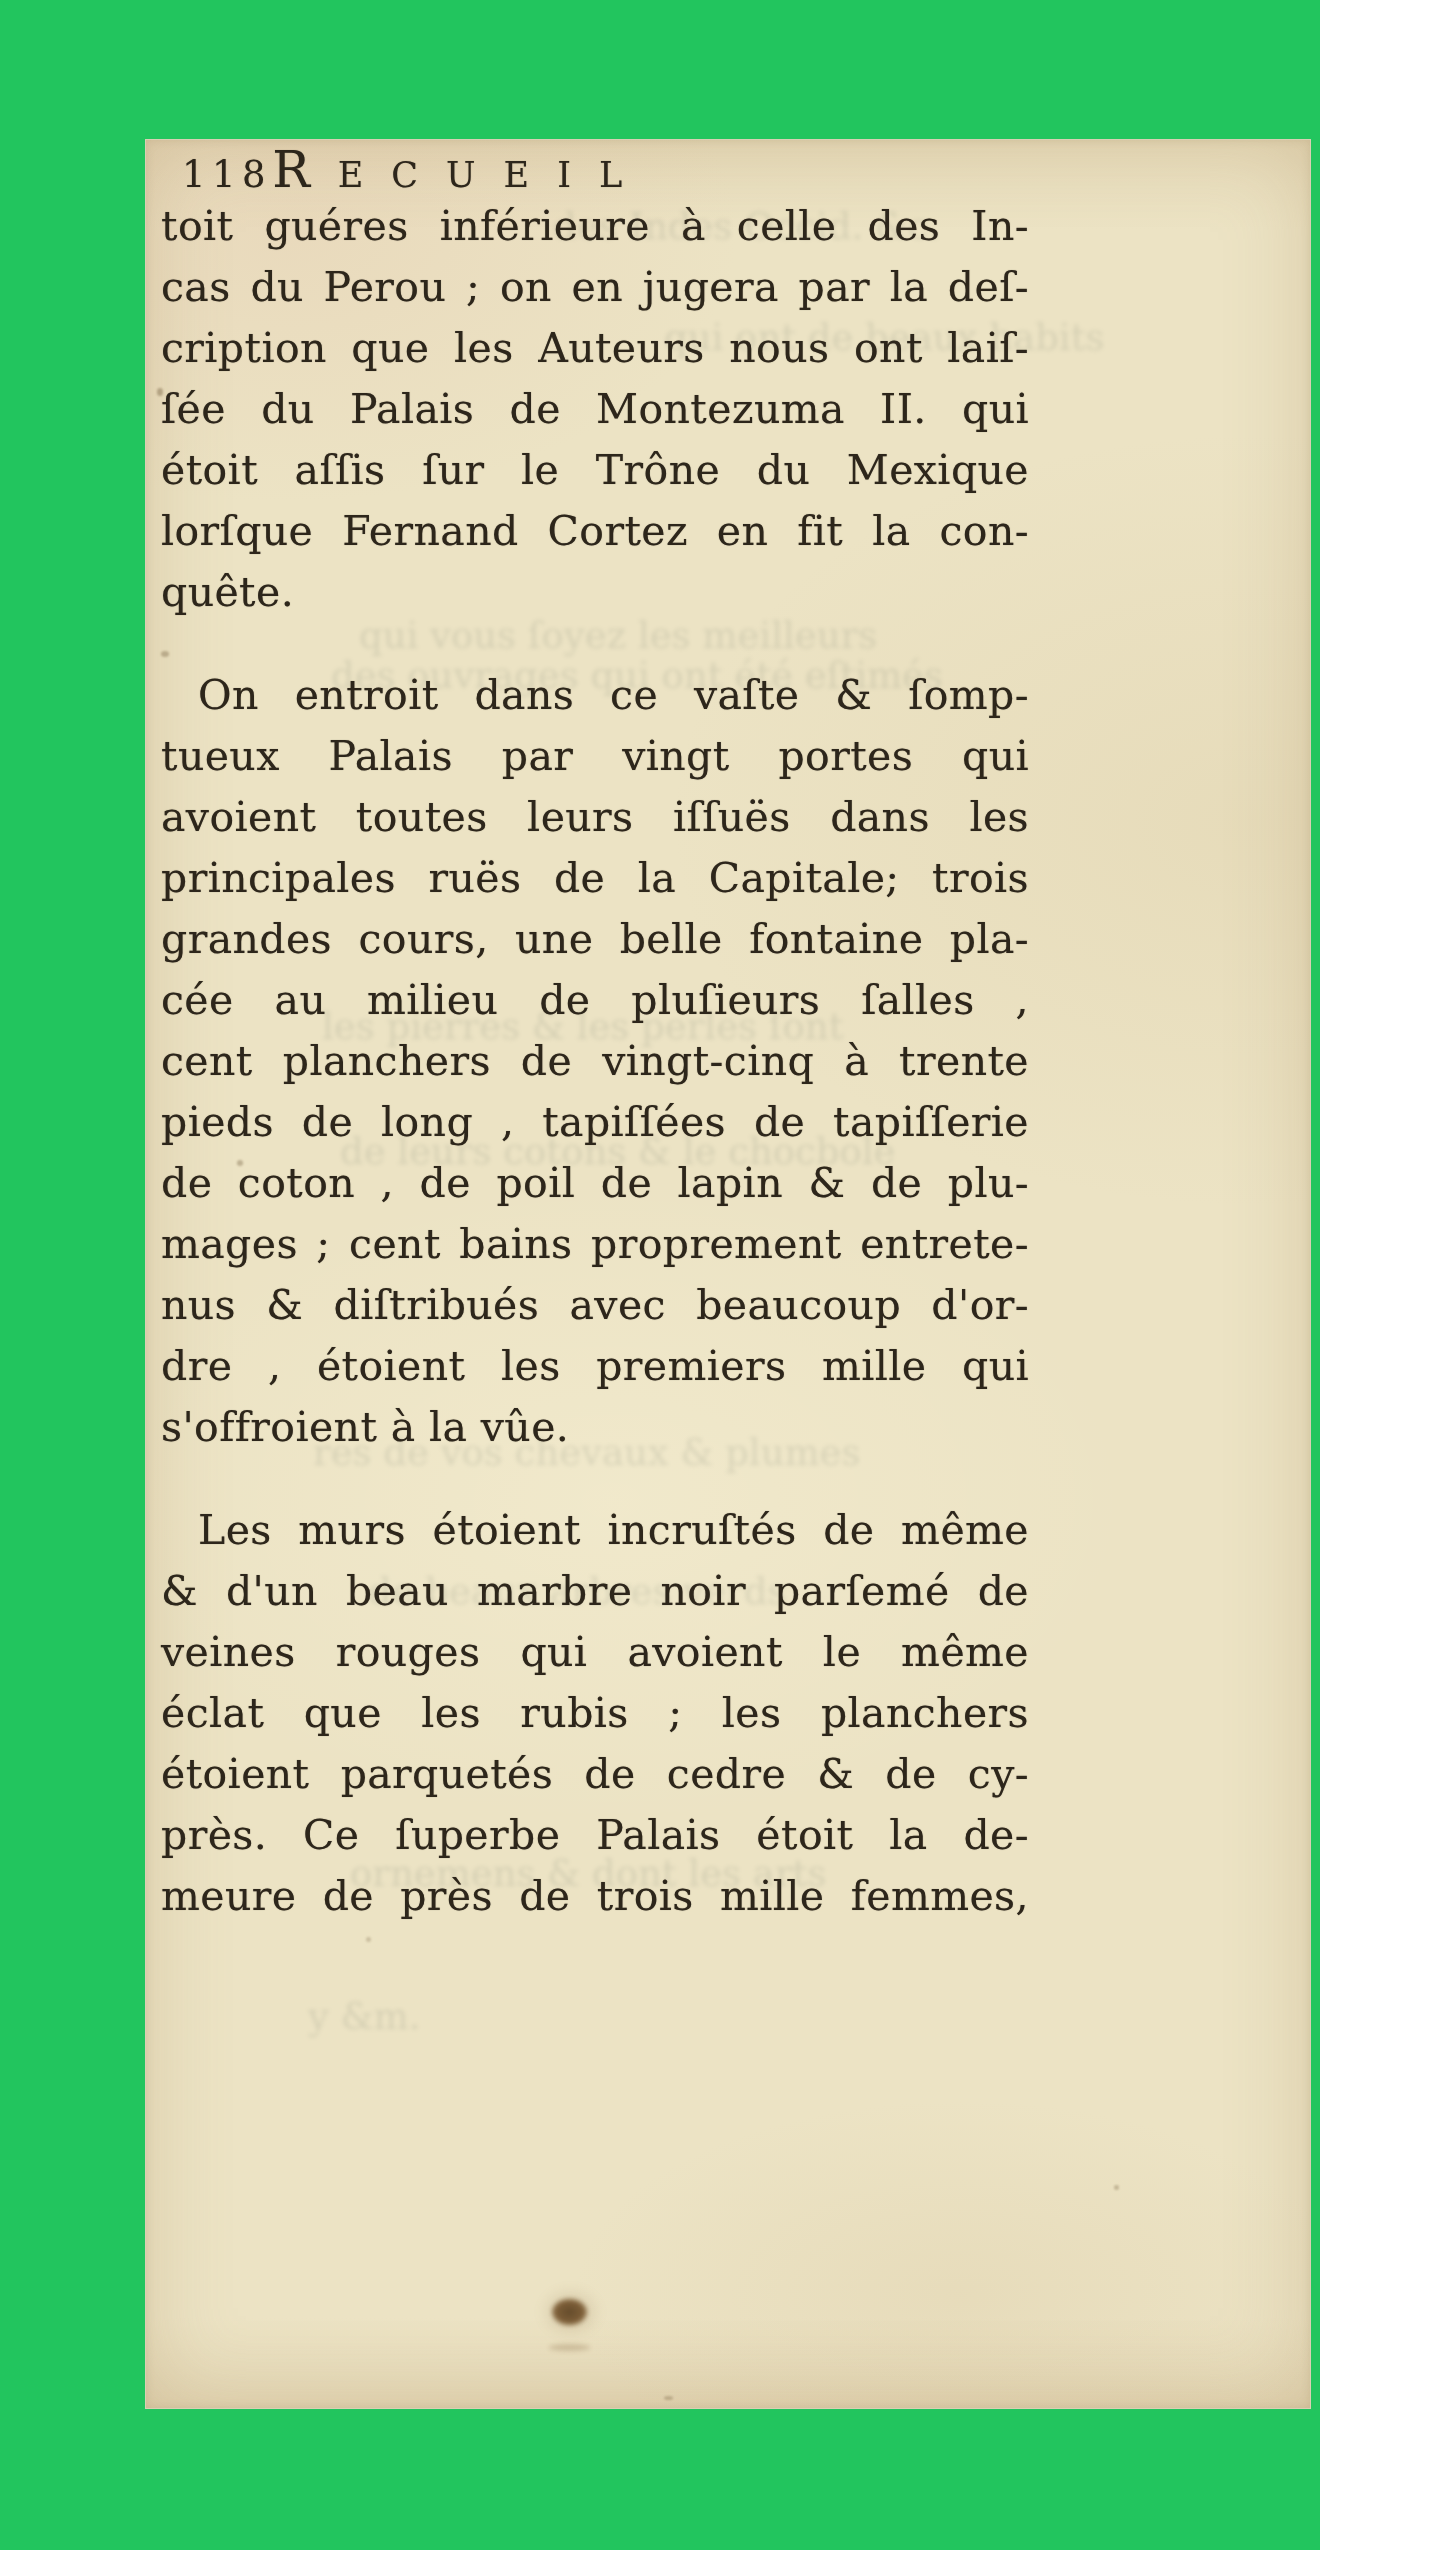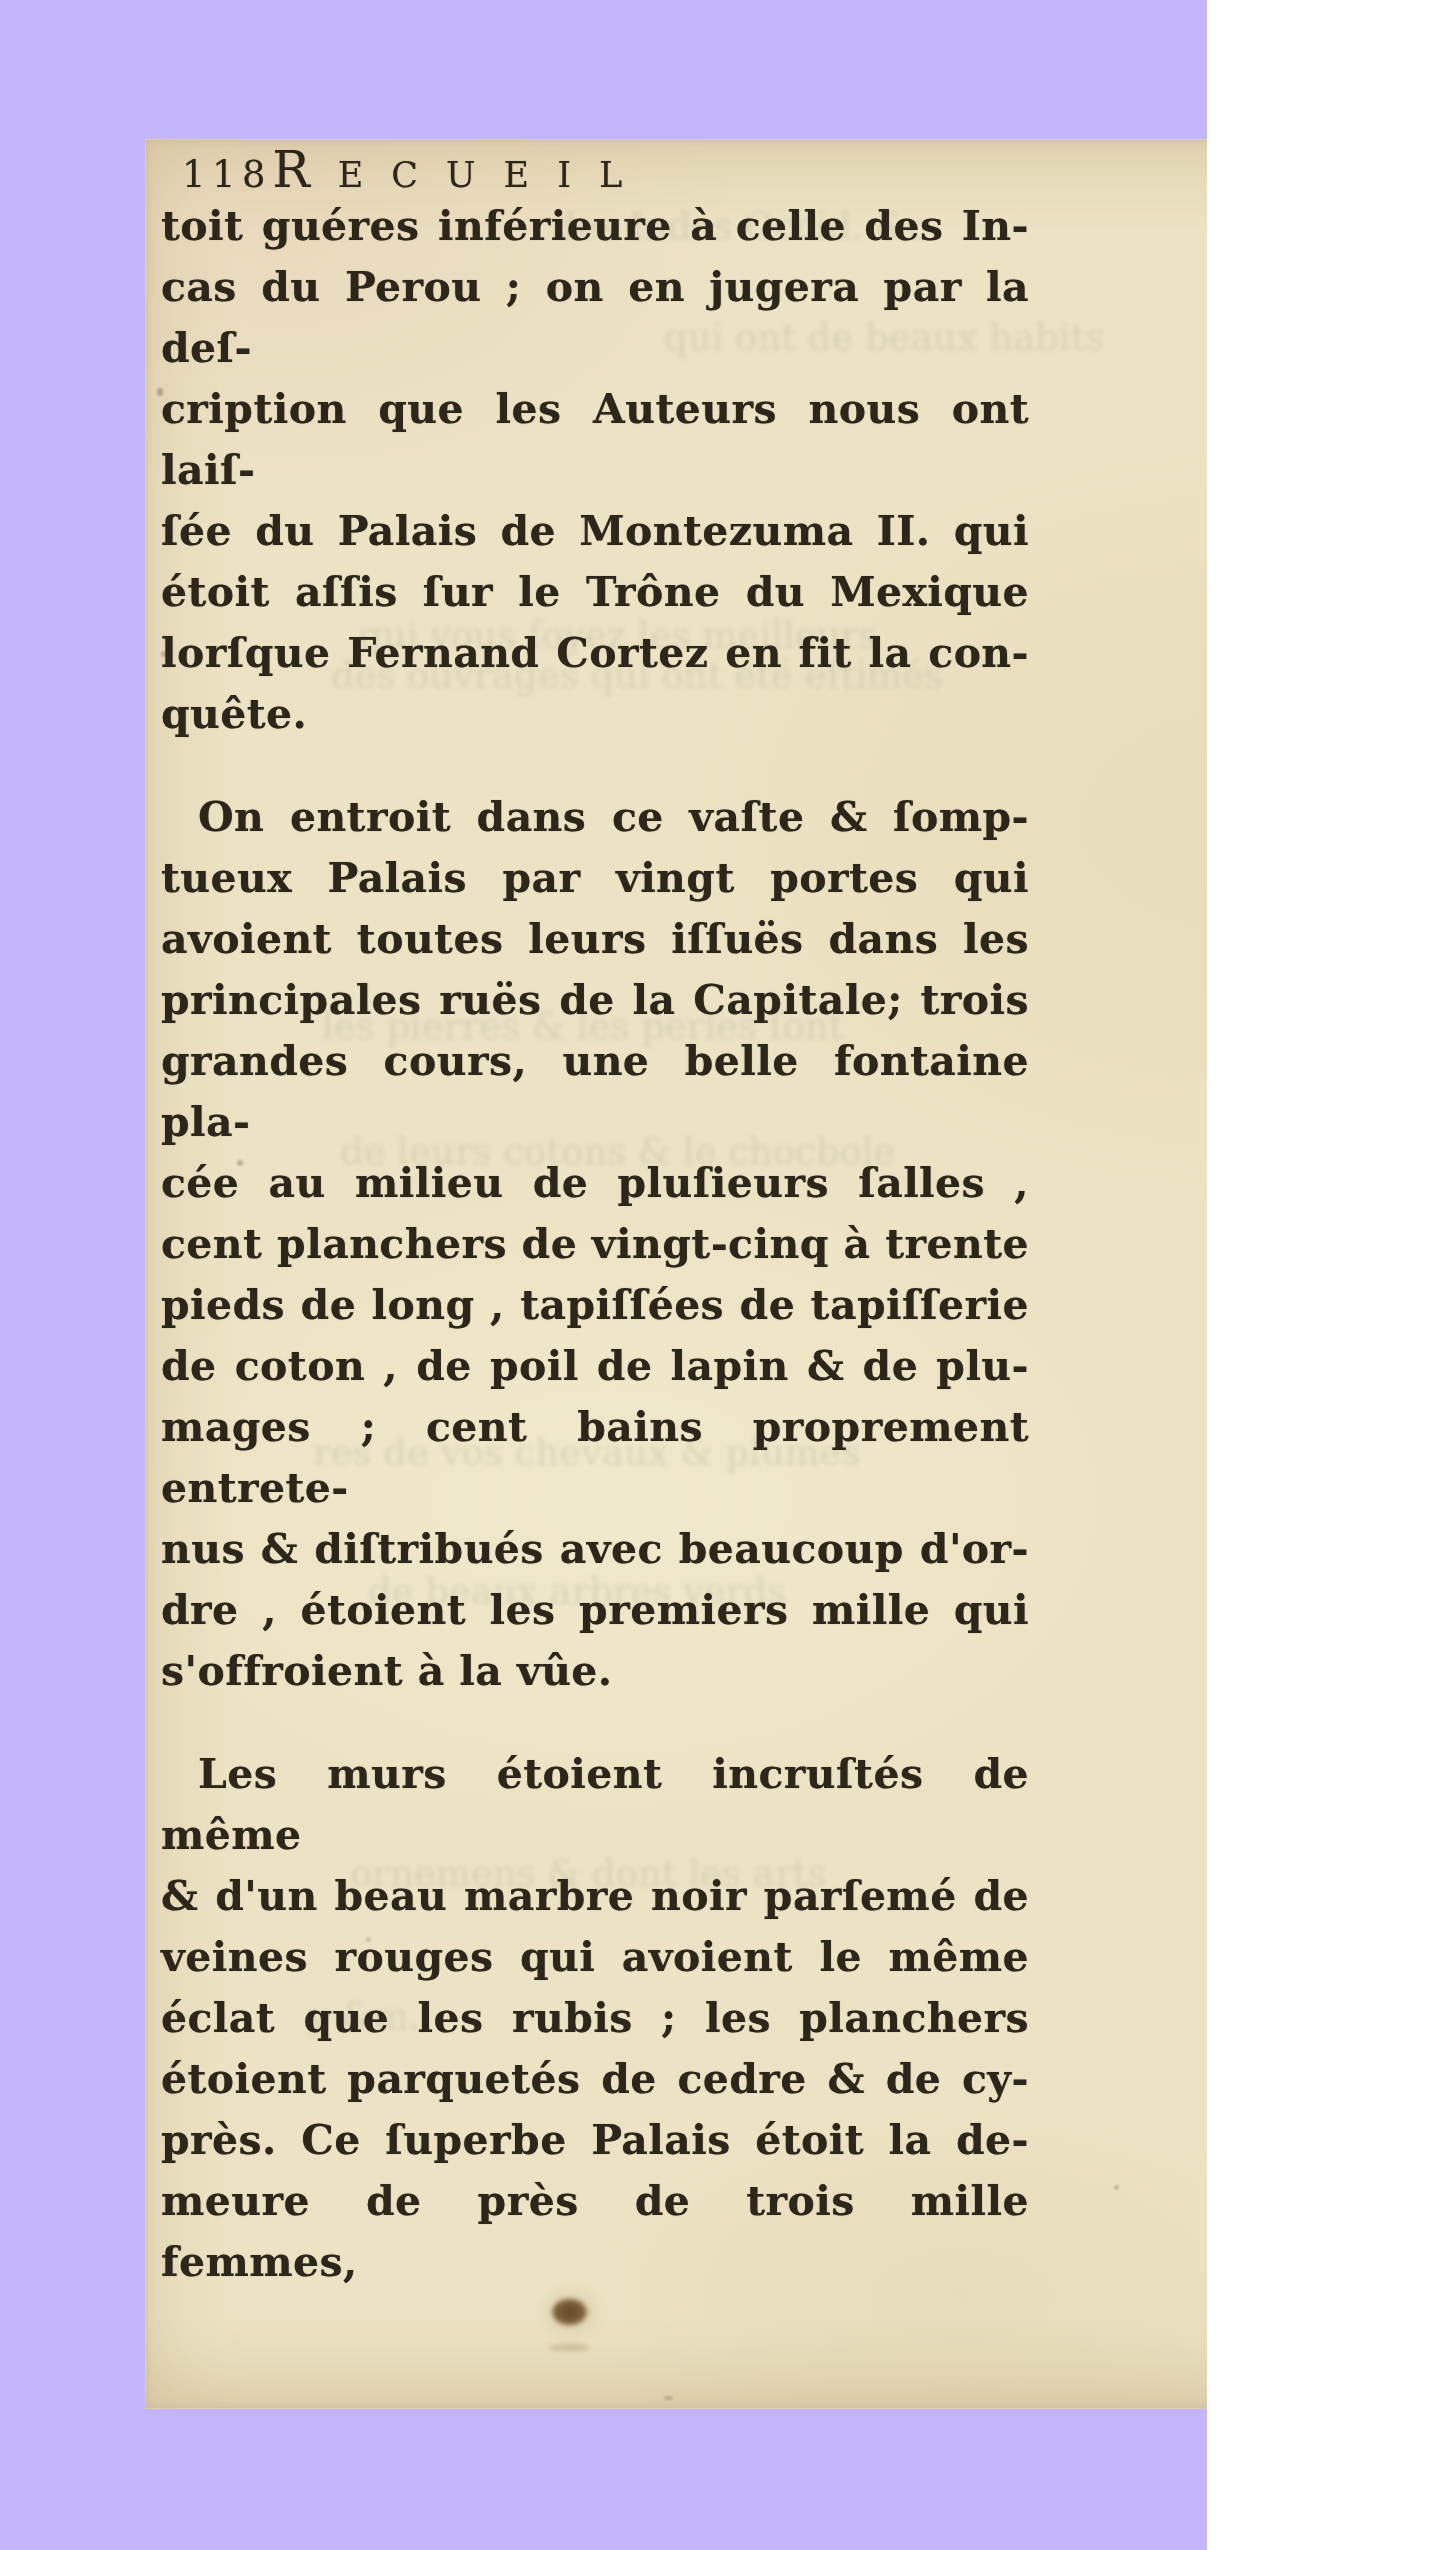--- a/index.html
+++ b/index.html
@@ -3,23 +3,23 @@
 <meta charset="utf-8">
 <style>
   html, body {
     margin: 0;
     padding: 0;
     background: #ffffff;
     font-family: "DejaVu Serif", "Liberation Serif", serif;
   }
   .canvas {
     position: relative;
-    width: 1207px;
+    width: 1320px;
     height: 2550px;
-    background: #c4b5fd;
+    background: #22c55e;
     overflow: hidden;
   }
   
   .page {
     position: absolute;
     left: 145px;
     top: 139px;
     width: 1164px;
     height: 2268px;
     background-color: #ece3c4;
@@ -69,21 +69,20 @@
     color: #2d261b;
   }
   .line {
     font-size: 41px;
     line-height: 61px;
     letter-spacing: 0.4px;
     white-space: normal;
     text-align: justify;
     text-align-last: justify;
     text-shadow: 0 0 0.9px rgba(45,38,27,0.50);
-    font-weight: bold;
   }
   .line.indent { text-indent: 37px; margin-top: 42px; }
   .line.endline { text-align: left; text-align-last: left; }
   
   .ghost {
     position: absolute;
     font-size: 37px;
     color: #6f7868;
     opacity: 0.17;
     filter: blur(2.1px);

